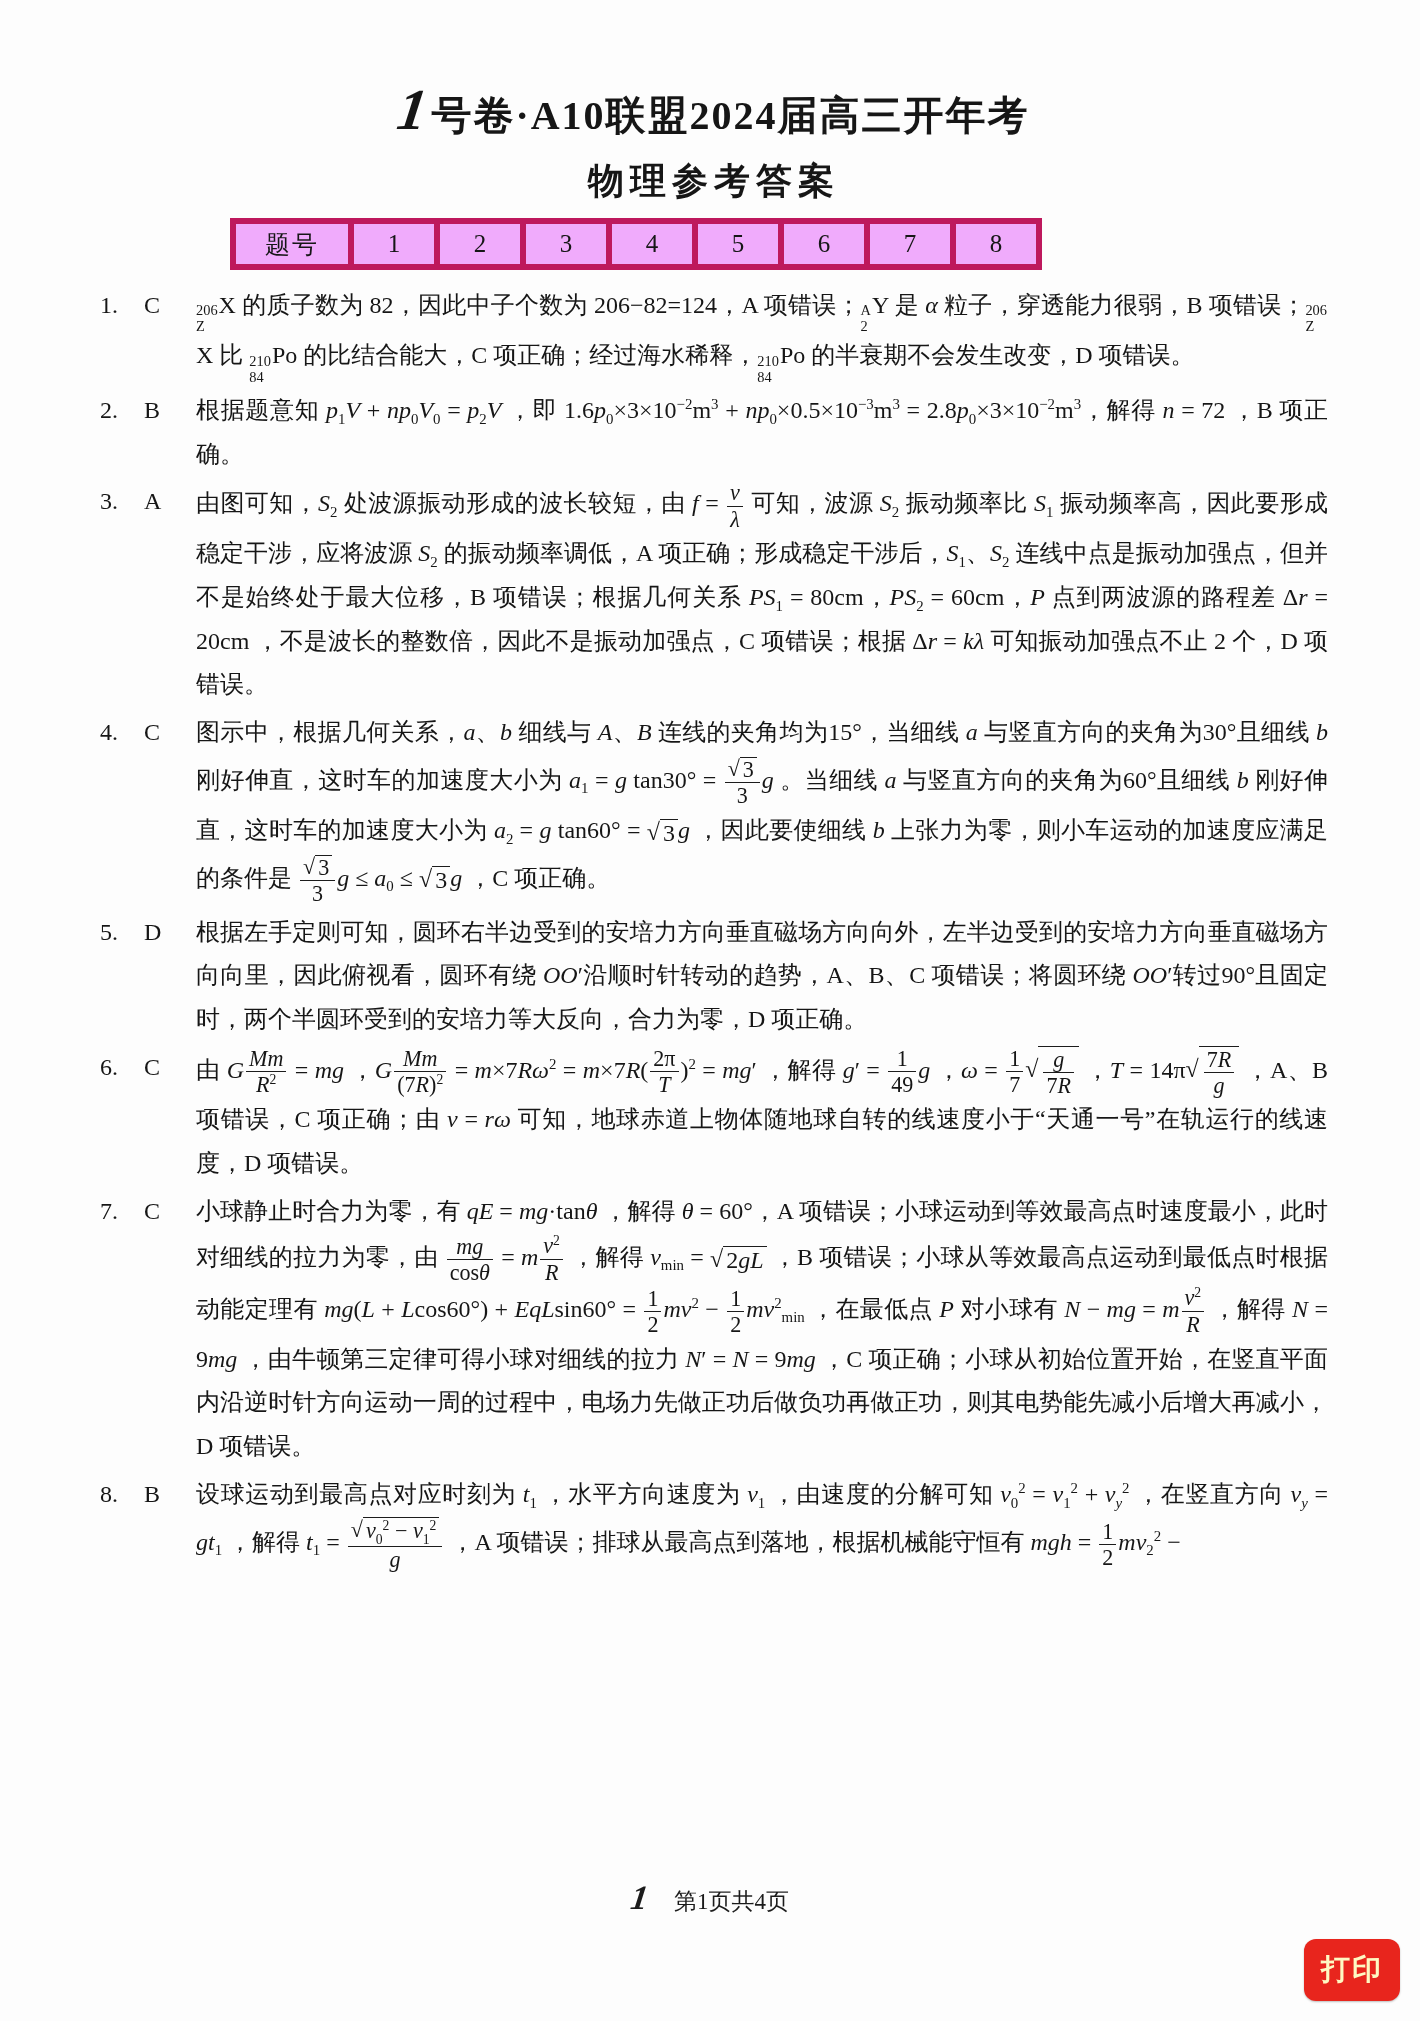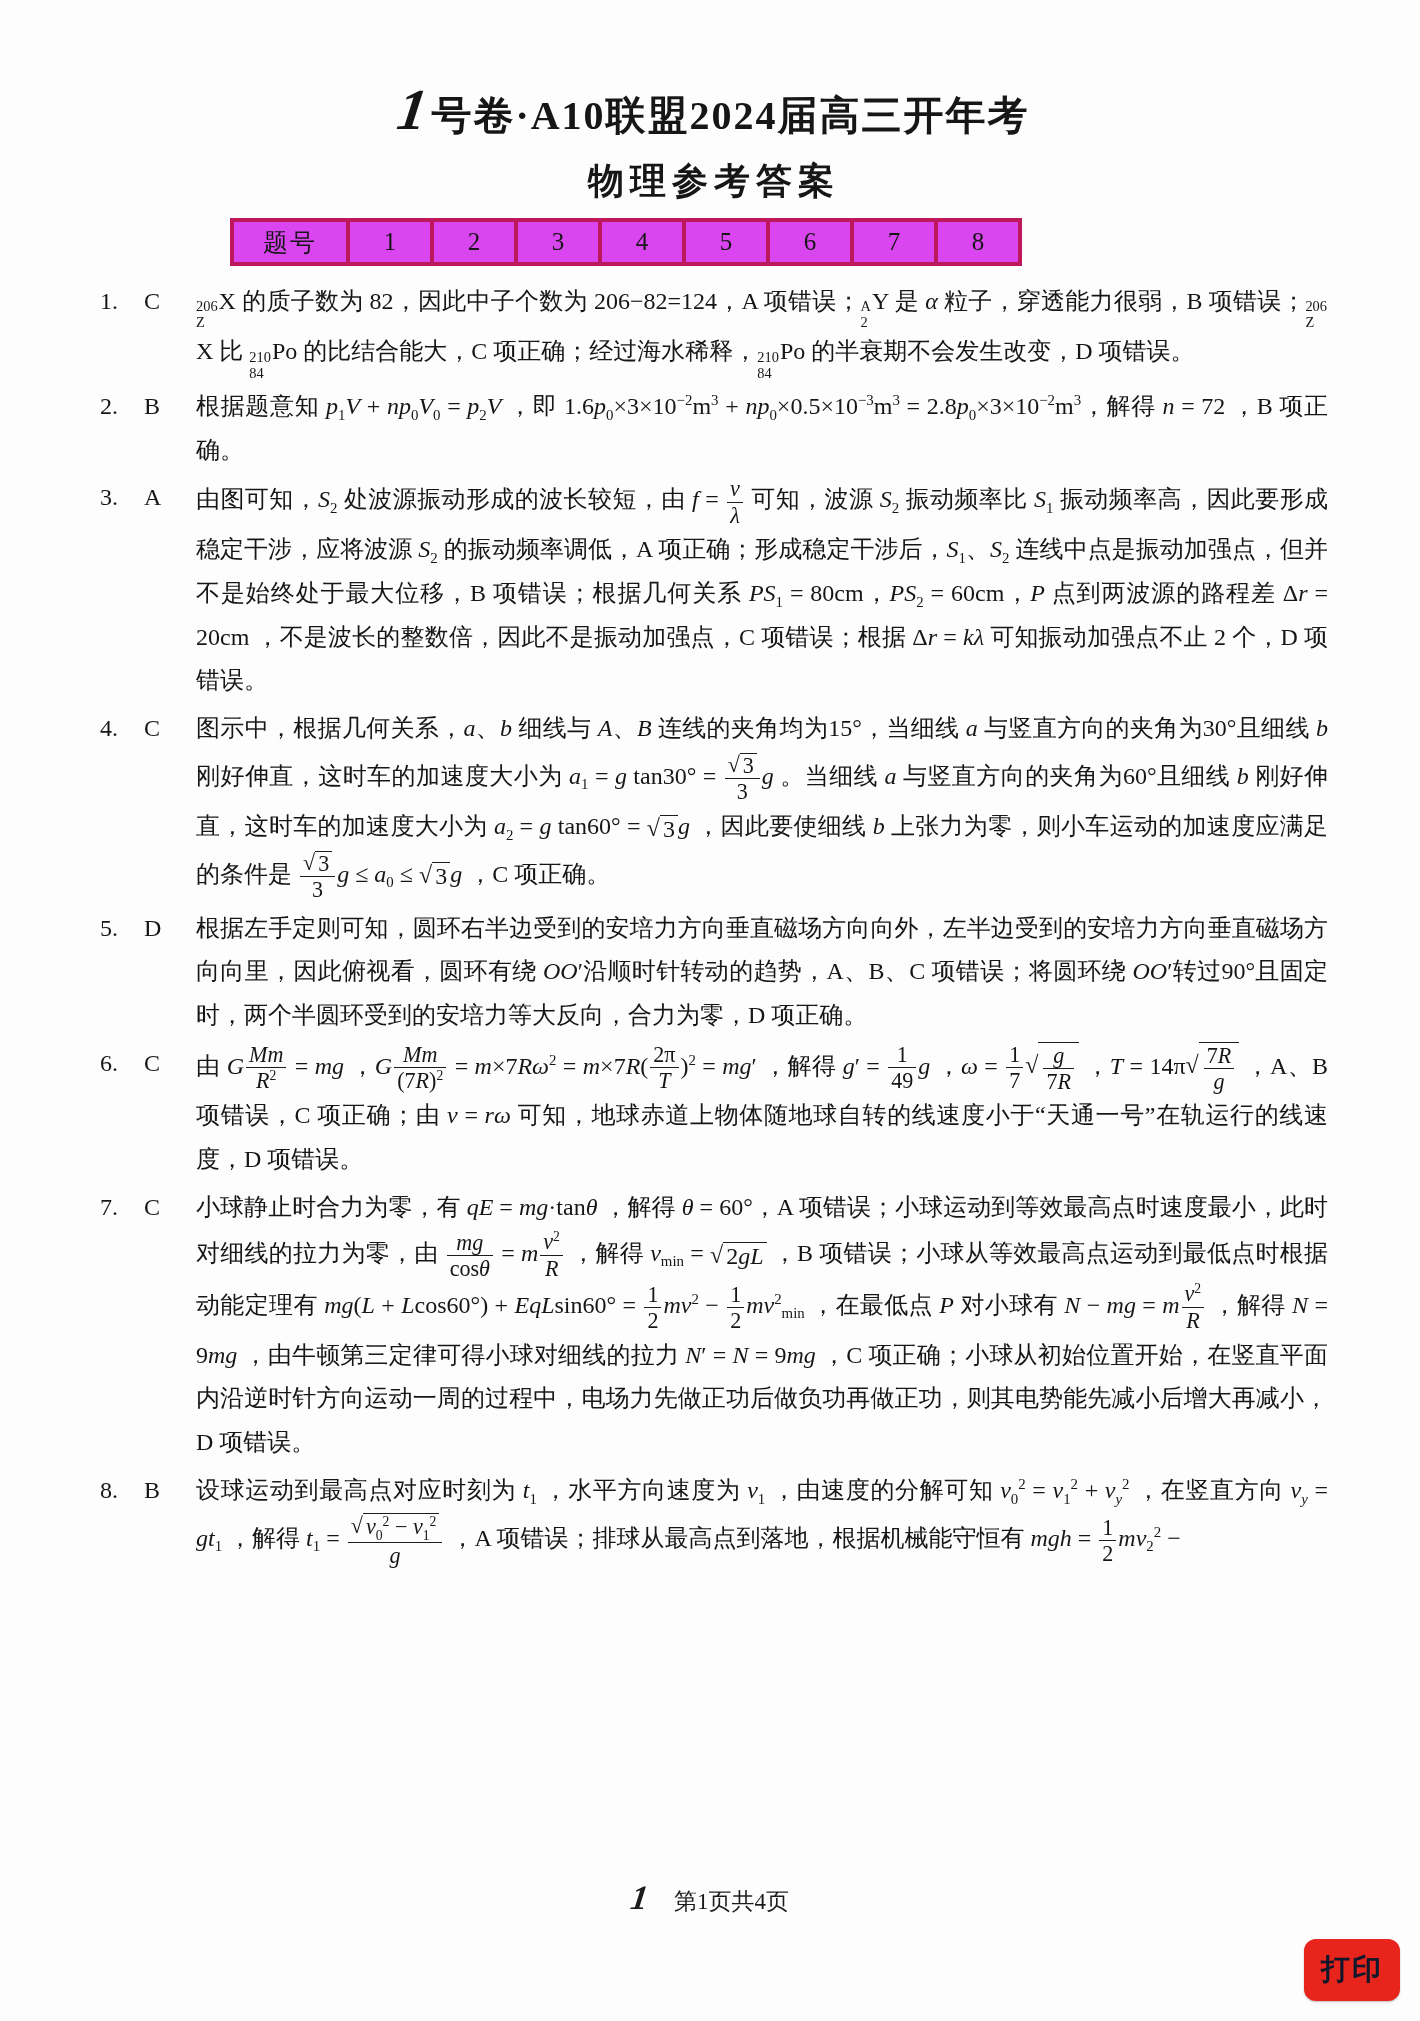--- a/index.html
+++ b/index.html
@@ -24,22 +24,22 @@
   .sec-head{
     font-weight:700;font-size:26px;margin-top:30px;
     font-family:"Liberation Sans","DejaVu Sans",sans-serif;letter-spacing:1px;
   }
   
   table.ans-table{
     border-collapse:collapse;margin:12px 0 6px 130px;
     font-size:25px;text-align:center;
   }
   table.ans-table td{
-    border:4px solid #be185d;width:80px;height:40px;padding:0;
-    vertical-align:middle;background:#d946ef;
+    border:6px solid #be185d;width:80px;height:40px;padding:0;
+    vertical-align:middle;background:#f0abfc;
   }
   table.ans-table td.hd{width:112px;letter-spacing:2px;}
   
   .items{margin-top:14px;font-size:24px;}
   .item{display:flex;align-items:flex-start;margin-top:4px;}
   .item-no{flex:0 0 44px;line-height:1.82;}
   .item-ans{flex:0 0 52px;line-height:1.82;}
   .item-body{flex:1;line-height:1.82;text-align:justify;}
   
   .item-body i{font-family:"Liberation Serif","DejaVu Serif",serif;}
@@ -58,21 +58,21 @@
   .footer{
     position:absolute;top:1886px;left:0;width:100%;
     display:flex;justify-content:center;align-items:baseline;gap:6px;
     font-size:23px;color:#1b1b1b;
   }
   .footer .logo-one{font-size:34px;}
   .footer .pageno{margin-left:18px;}
   
   .print-btn{
     position:absolute;right:20px;bottom:20px;
-    background:#e8251d;color:#0f172a;border-radius:12px;
+    background:#e8251d;color:#fef9c3;border-radius:12px;
     font-family:"Liberation Sans","DejaVu Sans",sans-serif;
     font-weight:700;font-size:29px;padding:11px 17px;letter-spacing:2px;
     cursor:pointer;box-shadow:0 1px 2px rgba(0,0,0,.25);
   }
 </style>
 </head>
 <body>
 
 <div class="page">
   <div class="content">

